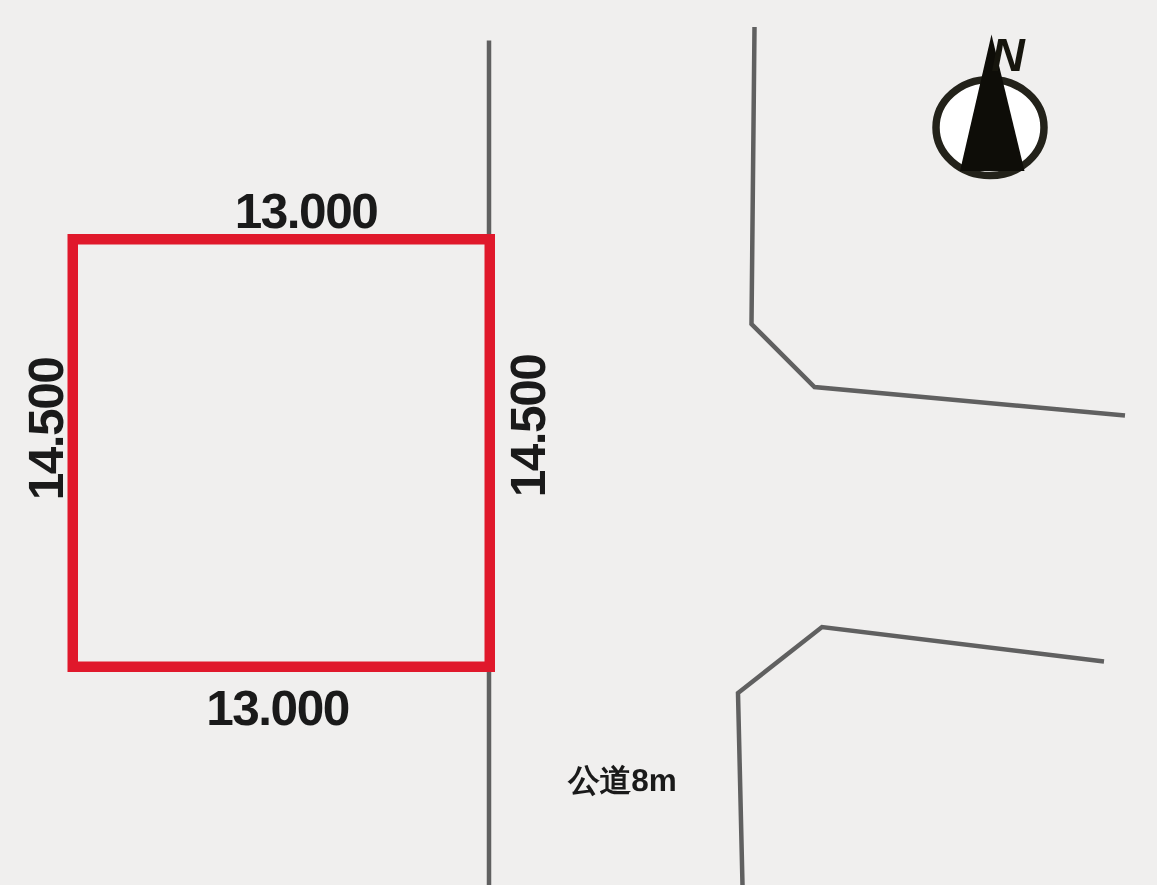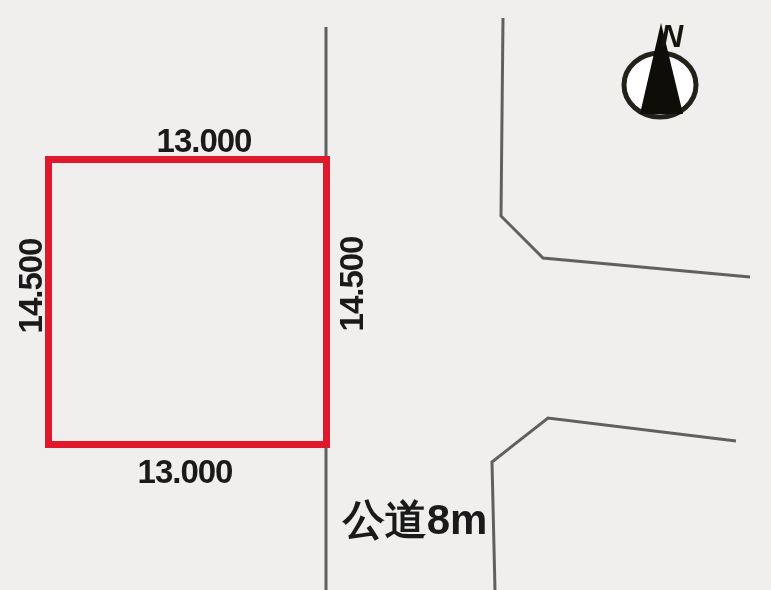--- a/index.html
+++ b/index.html
@@ -39,21 +39,21 @@
     transform: translate(-50%, -50%);
   }
   .dim-top    { left: 204px; top: 141px; }
   .dim-bottom { left: 185px; top: 472px; }
   .dim-left   { left: 31px;  top: 286px; transform: translate(-50%,-50%) rotate(-90deg); }
   .dim-right  { left: 352px; top: 284px; transform: translate(-50%,-50%) rotate(-90deg); }
   .road-label {
     position: absolute;
     left: 415px; top: 520px;
     transform: translate(-50%, -50%);
-    font-size: 42px;
+    font-size: 21px;
     font-weight: 700;
     color: #1a1a1a;
     white-space: nowrap;
     z-index: 3;
   }
   .compass-n {
     position: absolute;
     left: 672px; top: 37px;
     transform: translate(-50%, -50%);
     font-size: 31px;

